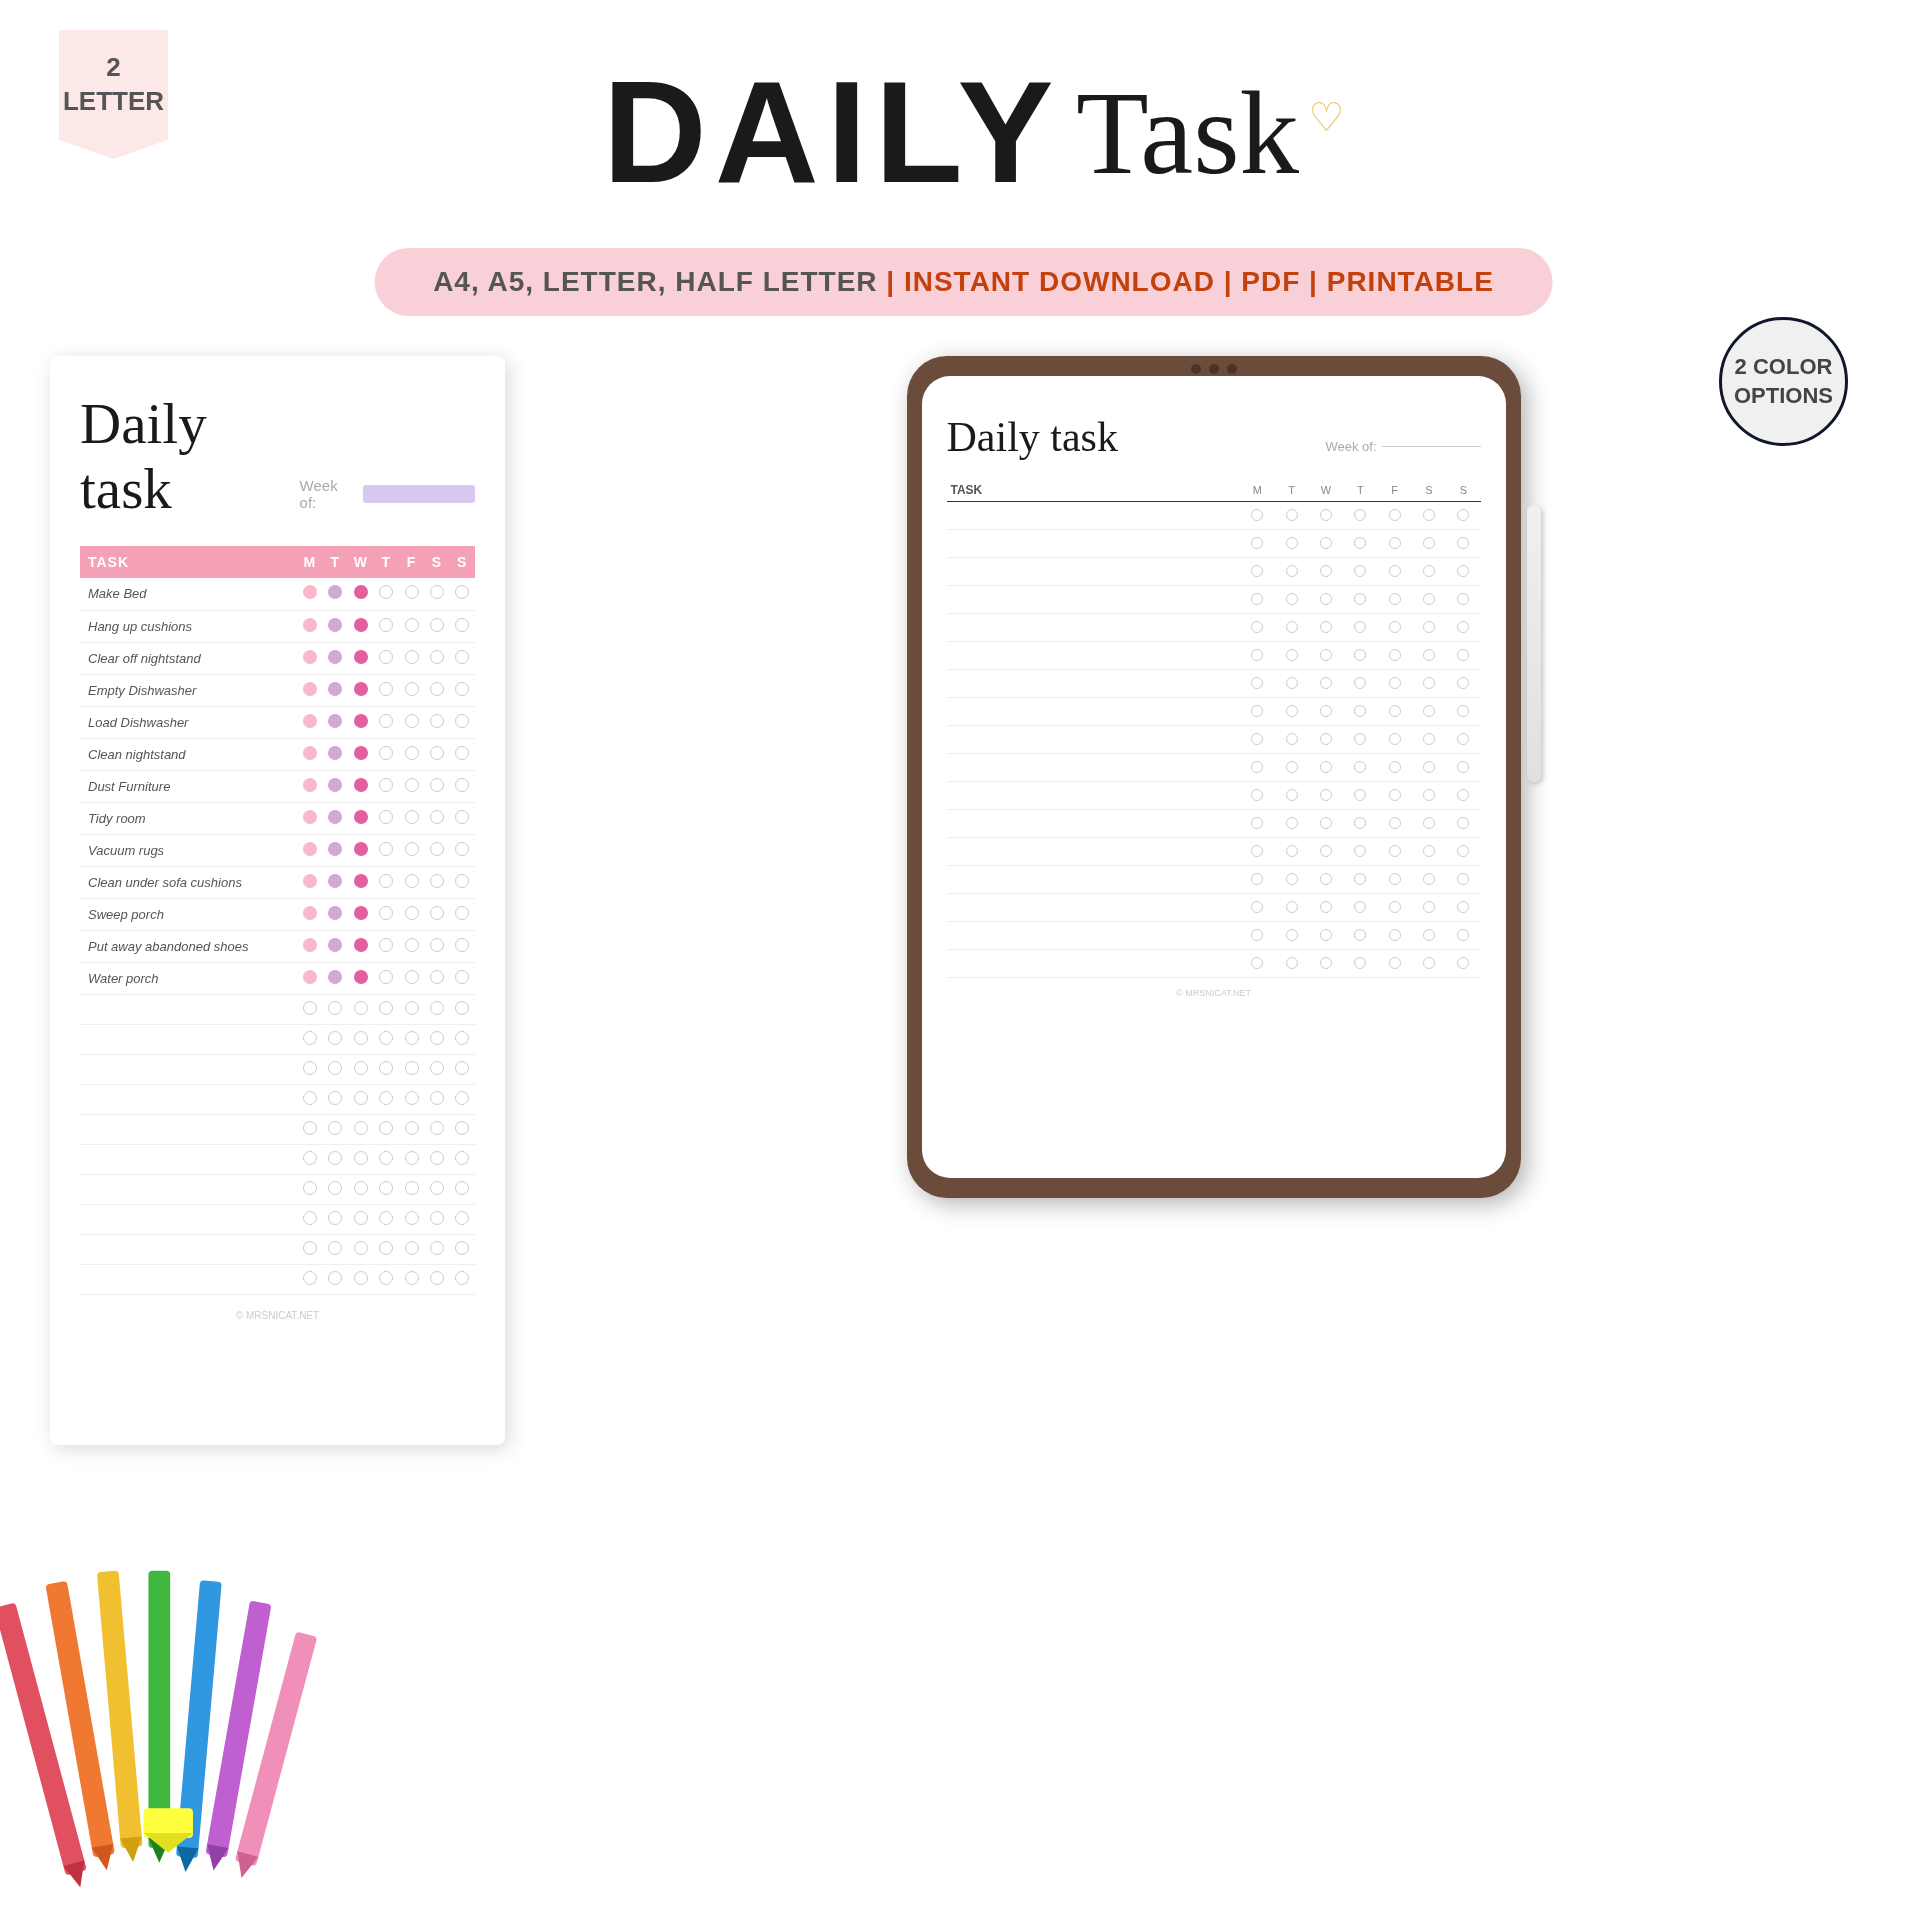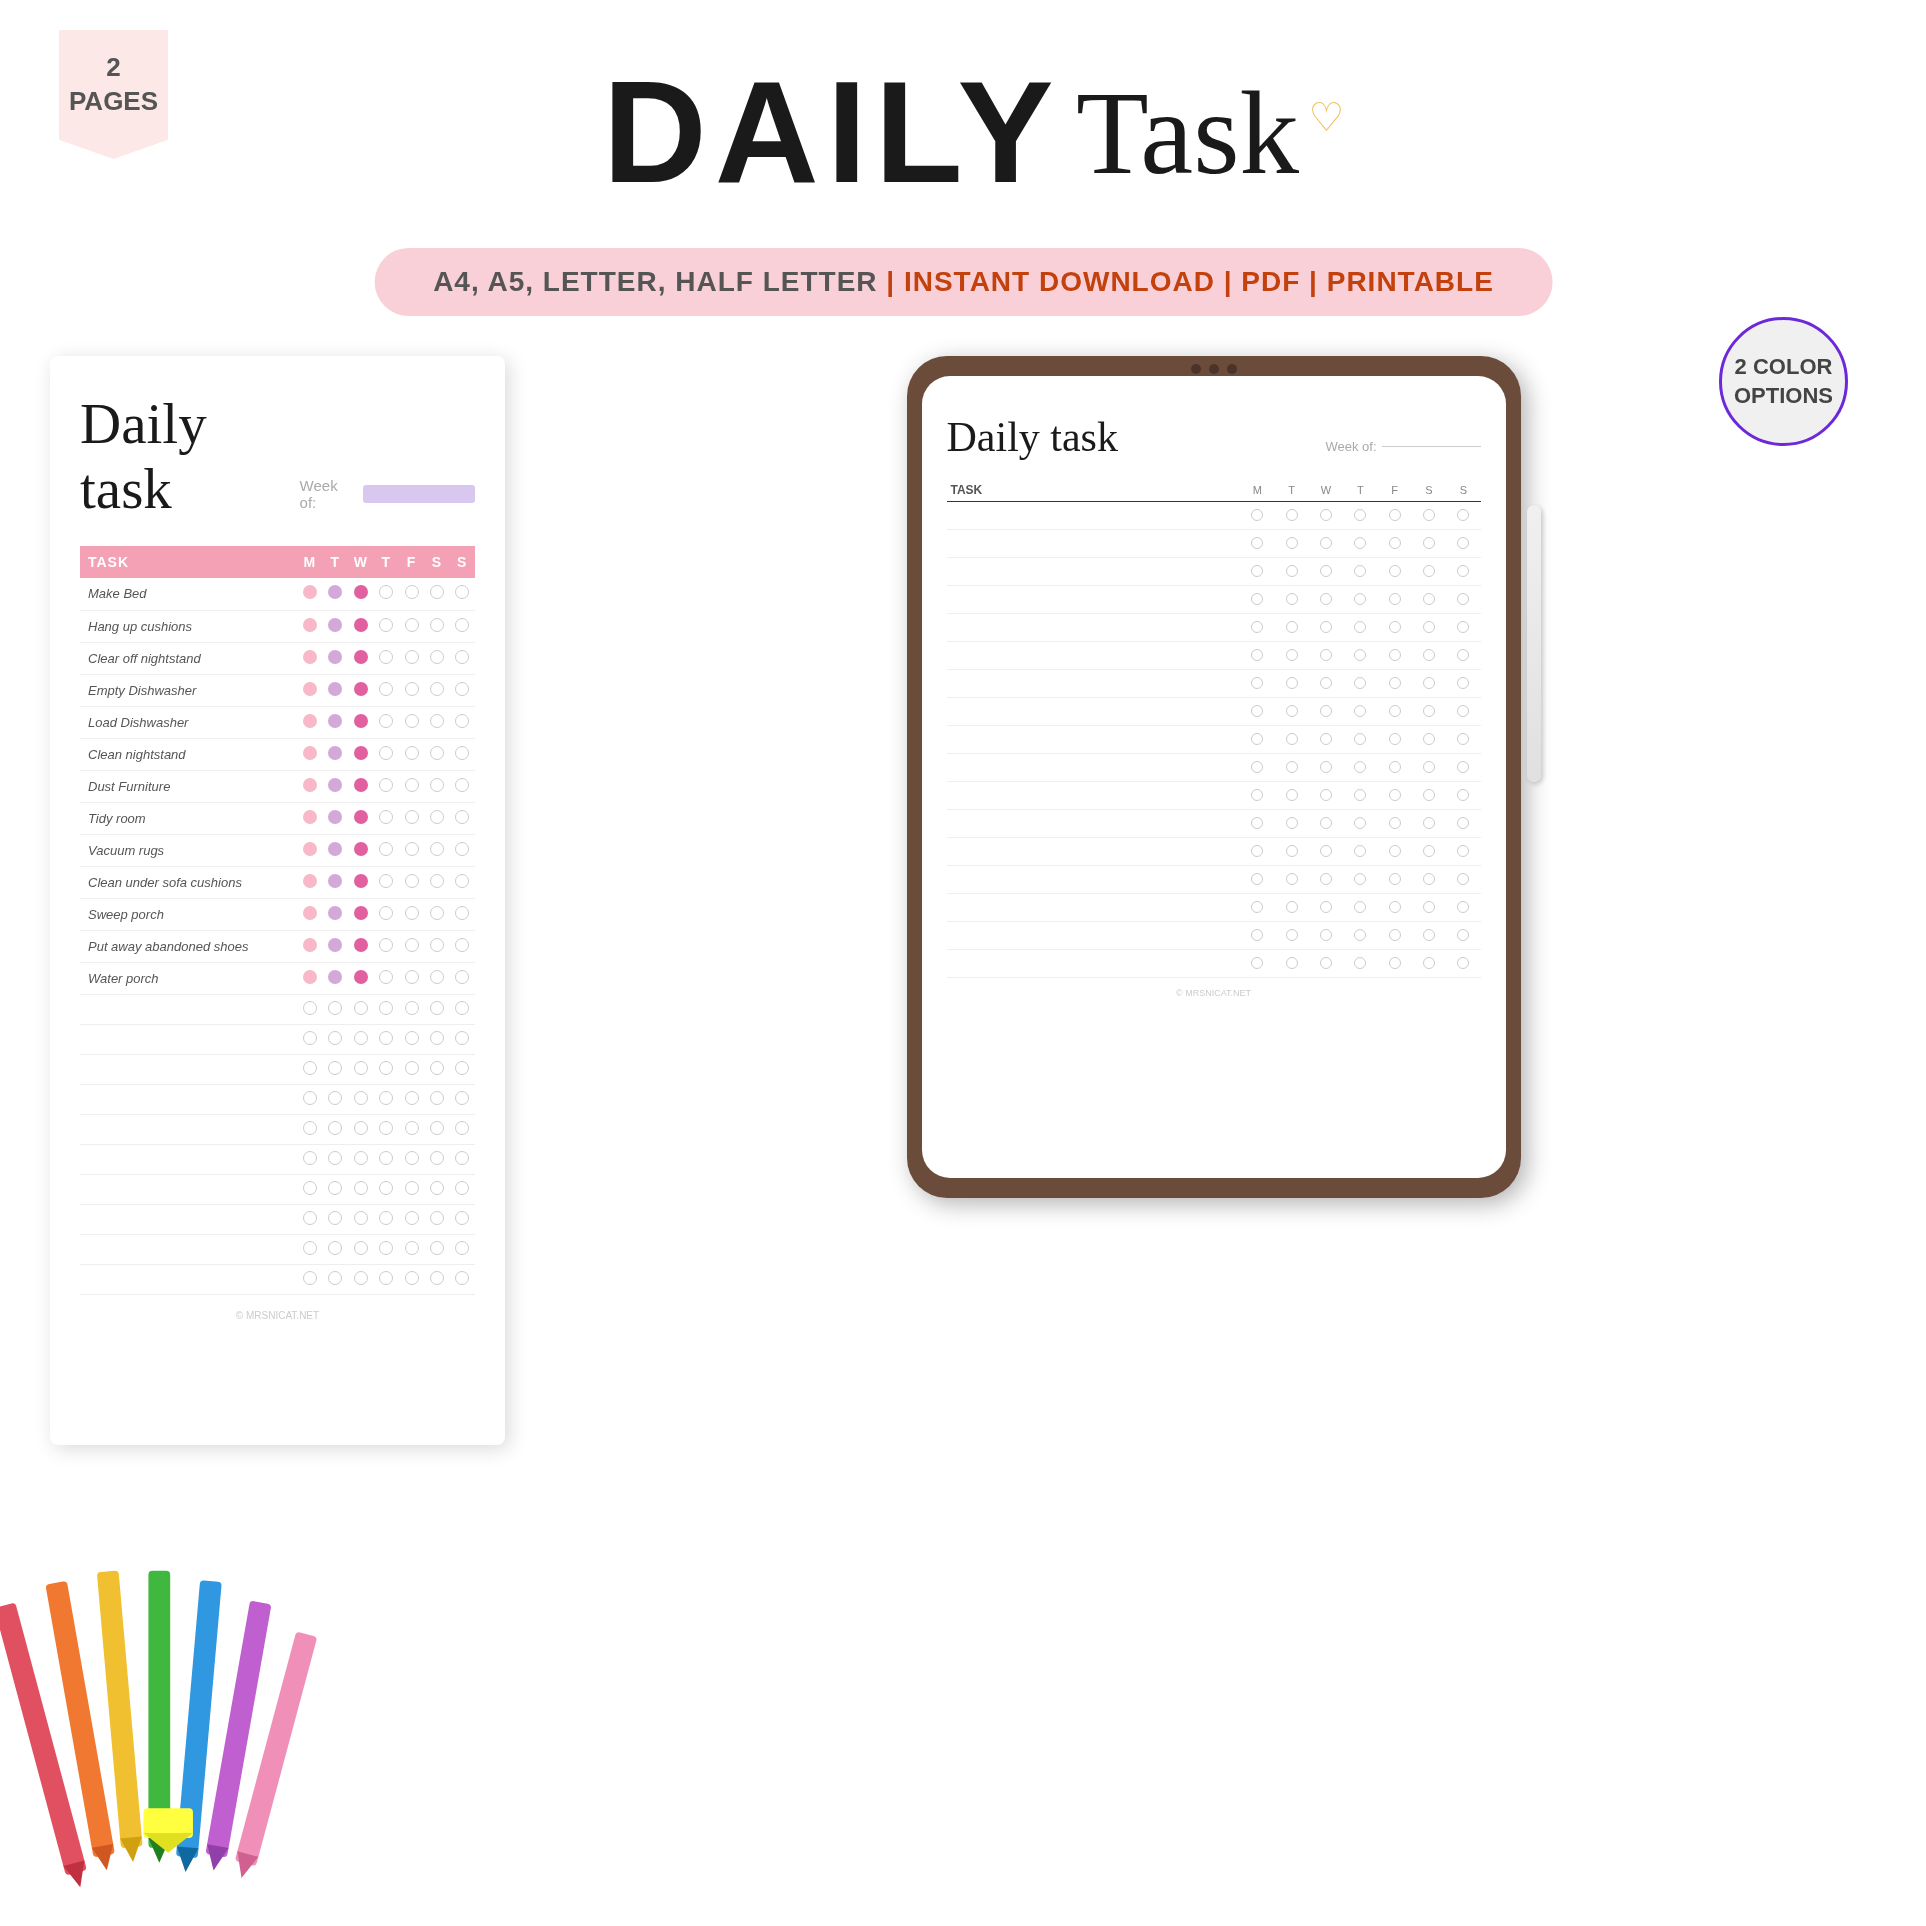--- a/index.html
+++ b/index.html
@@ -101,21 +101,21 @@
       background: #f0f0f0;
       border-radius: 50%;
       display: flex;
       align-items: center;
       justify-content: center;
       text-align: center;
       font-size: 22px;
       font-weight: bold;
       color: #444;
       line-height: 1.3;
-      border: 3px solid #6d28d9;
+      border: 3px solid #0f172a;
     }
 
     
     .pages-container {
       position: absolute;
       top: 356px;
       left: 50px;
       right: 50px;
       bottom: 79px;
       display: flex;
@@ -339,21 +339,21 @@
       border-radius: 50%;
       border: 1.5px solid #ccc;
     }
   </style>
 </head>
 <body>
 
 <div class="banner">
   <div class="banner-text">
     <span>2</span><br>
-    <span>PAGES</span>
+    <span>LETTER</span>
   </div>
 </div>
 
 <div class="title-area">
   <span class="title-daily">DAILY</span>
   <span class="title-task">Task</span>
   <span class="heart-icon">♡</span>
 </div>
 
 <div class="subtitle-bar">

